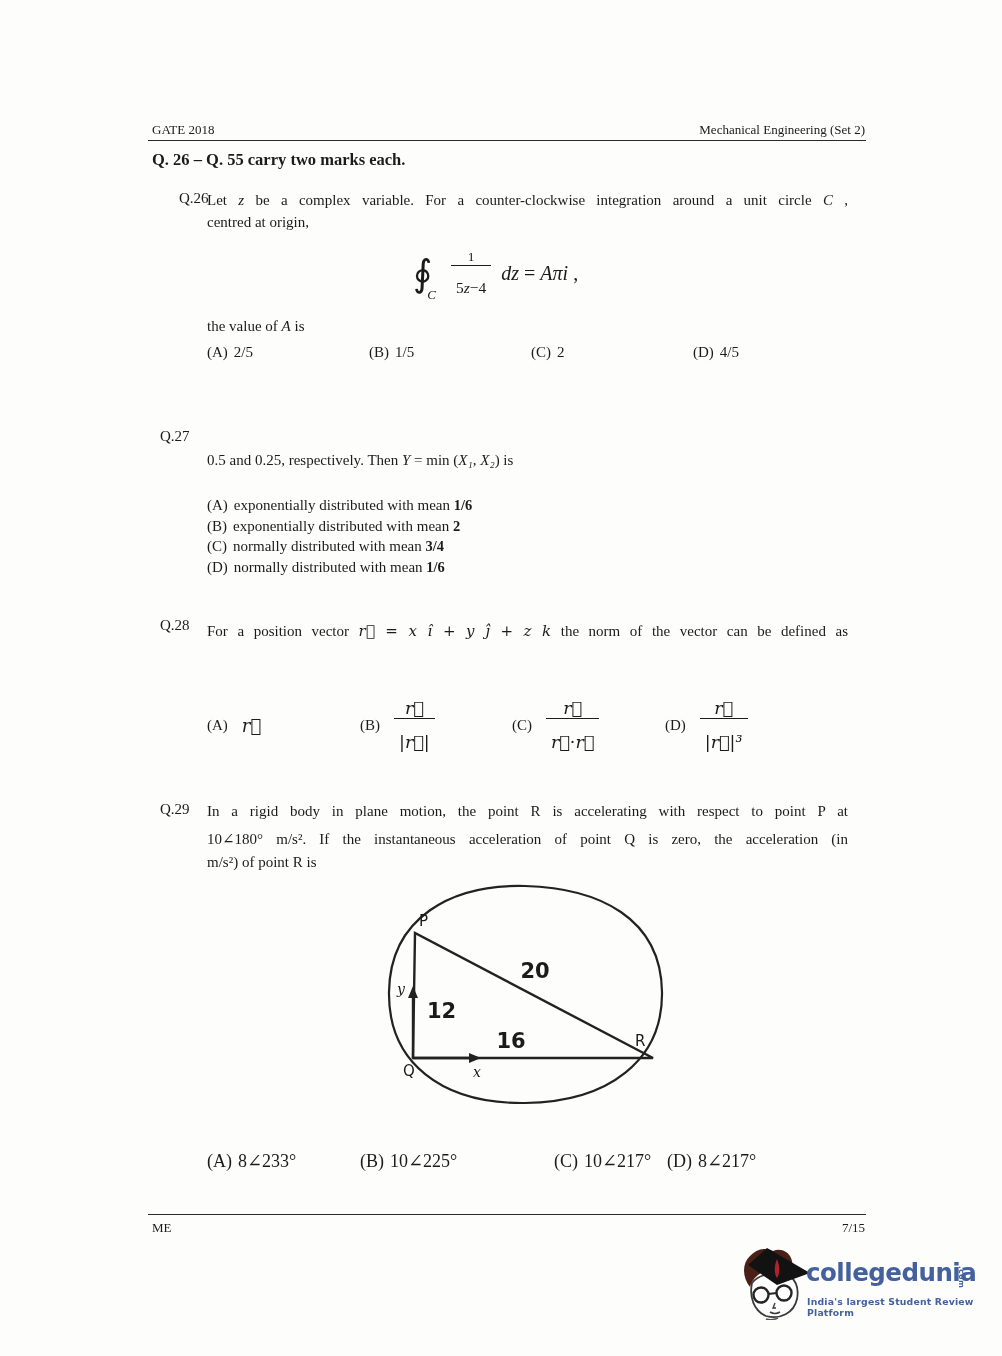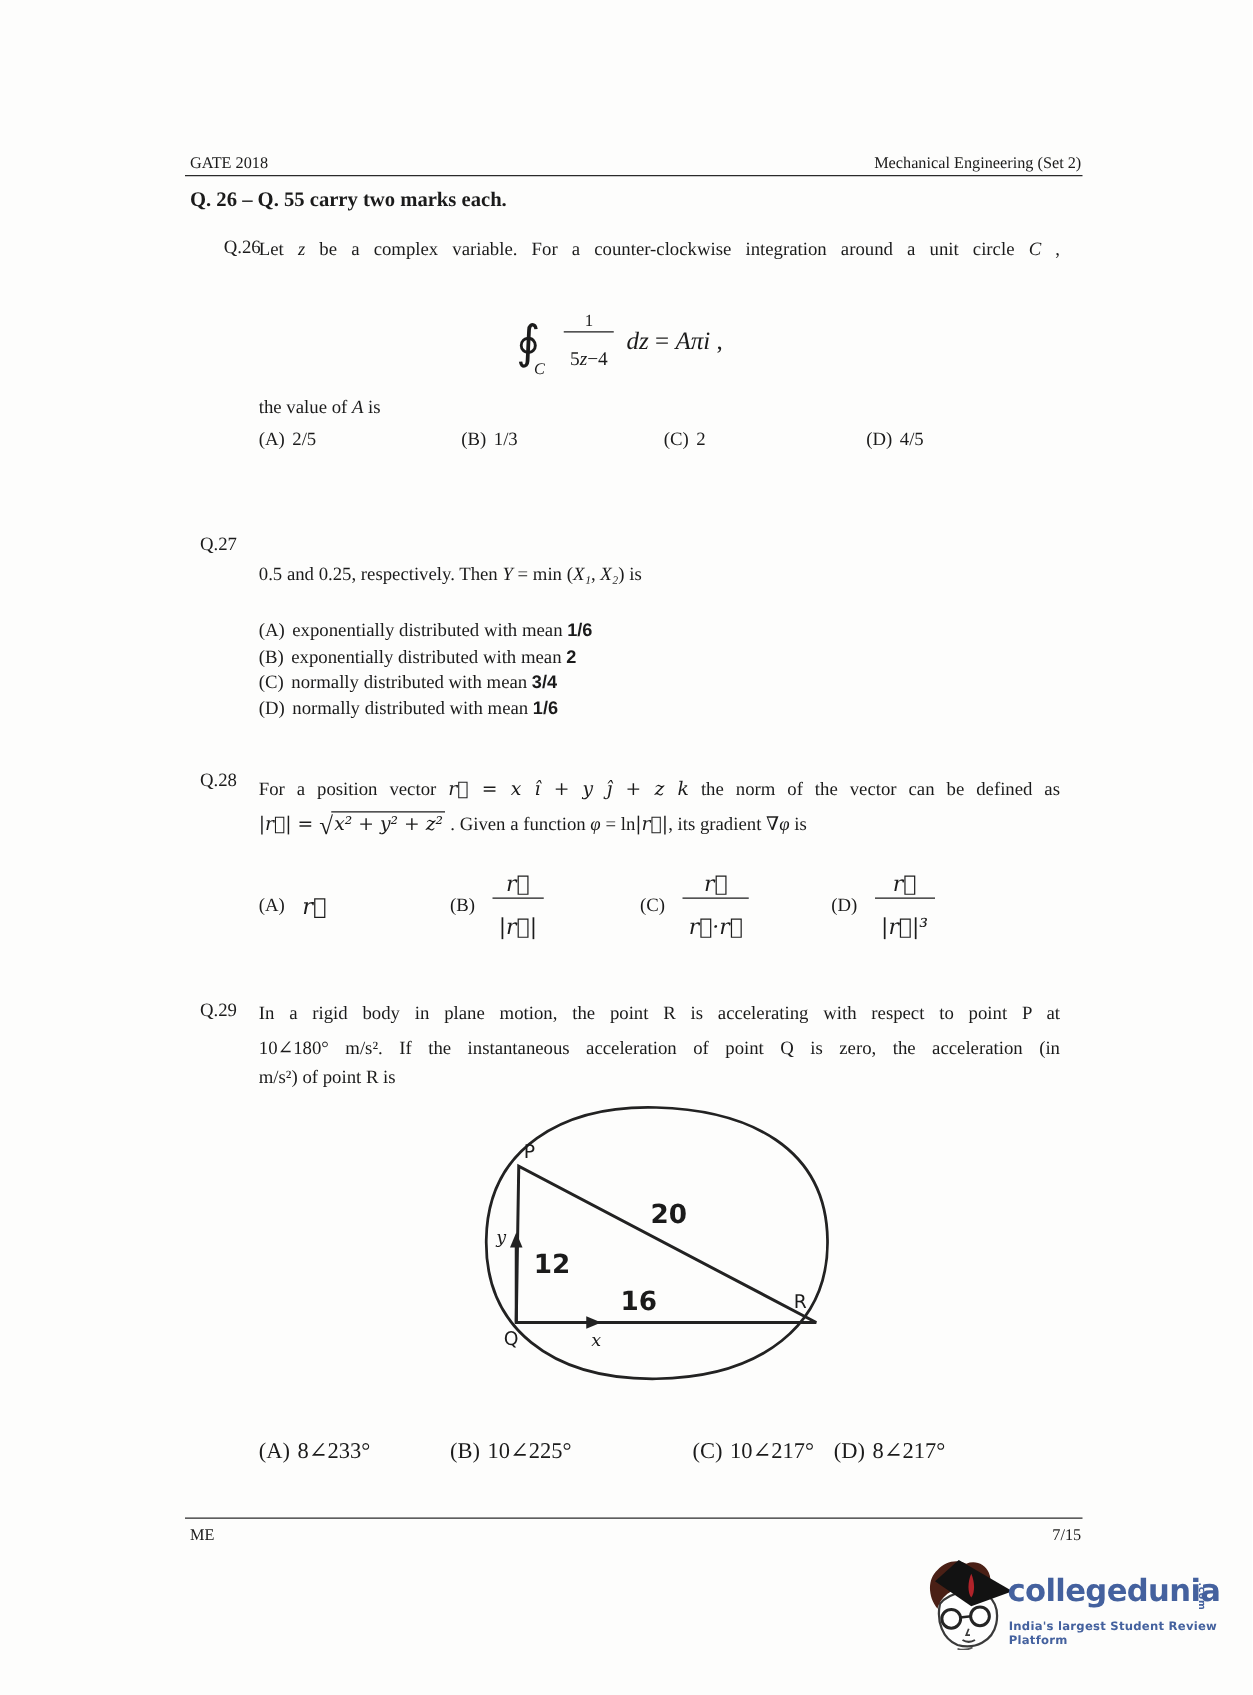--- a/index.html
+++ b/index.html
@@ -25,21 +25,21 @@
   .oint-sub{font-size:13px;font-style:italic;position:relative;top:13px;left:-5px;}
   .frac{display:inline-block;text-align:center;vertical-align:middle;}
   .fnum{display:block;padding:0 5px 1px;line-height:1.05;}
   .fden{display:block;border-top:1.6px solid #1b1b1b;padding:14px 5px 0;line-height:1.05;}
   .f26 .fnum{font-size:13.5px;}
   .f26 .fden{font-size:15.5px;}
   .rhs{font-size:20px;white-space:nowrap;}
   
   .optlist{left:207px;top:495px;font-size:15px;line-height:20.5px;}
   .optlist .olab{margin-right:6px;}
-  .mathnum{font-family:Liberation Sans, sans-serif;font-weight:600;font-size:14.5px;}
+  .mathnum{font-family:Liberation Serif, serif;font-weight:600;font-size:14.5px;}
   
   .sqrt-sym{font-size:20px;vertical-align:-3px;margin-right:-1px;}
   .rad{border-top:1.5px solid #1b1b1b;padding:0 2px;}
   .fracopt{display:flex;align-items:center;gap:8px;height:56px;}
   .f28 .fnum,.f28 .fden{font-size:17.5px;}
   
   .angopt{font-size:18px;}
   
   .brand{left:806px;top:1261px;font-family:"DejaVu Sans",sans-serif;font-weight:bold;
          color:#44619e;font-size:24.5px;letter-spacing:-0.5px;line-height:1;}
@@ -54,50 +54,50 @@
 <div class="page">
 
   <div class="abs hdr" style="left:152px;">GATE 2018</div>
   <div class="abs hdr" style="right:137px;">Mechanical Engineering (Set 2)</div>
   <div class="abs rule" style="left:148px;top:140px;width:718px;"></div>
 
   <div class="abs sec-head">Q. 26 – Q. 55 carry two marks each.</div>
 
   <div class="abs qlabel" style="top:190px;margin-left:19px;">Q.26</div>
   <div class="abs qline just" style="top:190px;"><span>Let </span><span class="it">z</span><span> be a complex variable. For a counter-clockwise integration around a unit circle </span><span class="it">C</span><span> ,</span></div>
+  <div class="abs qline" style="top:212px;">centred at origin,</div>
 
   <div class="abs formula">
     <span><span class="oint">∮</span><span class="oint-sub">C</span></span>
     <span class="frac f26">
         <span class="fnum">1</span>
         <span class="fden"><span>5</span><span class="it">z</span><span>−4</span></span>
       </span>
     <span class="rhs"><span class="it">dz</span>&nbsp;<span>=</span>&nbsp;<span class="it">Aπi</span><span> ,</span></span>
   </div>
 
   <div class="abs qline" style="top:316px;"><span>the value of </span><span class="it">A</span><span> is</span></div>
 
   <span class="opt" style="left:207px;top:344px;"><span class="olab">(A)</span><span>2/5</span></span>
-  <span class="opt" style="left:369px;top:344px;"><span class="olab">(B)</span><span>1/3</span></span>
+  <span class="opt" style="left:369px;top:344px;"><span class="olab">(B)</span><span>1/5</span></span>
   <span class="opt" style="left:531px;top:344px;"><span class="olab">(C)</span><span>2</span></span>
   <span class="opt" style="left:693px;top:344px;"><span class="olab">(D)</span><span>4/5</span></span>
 
   <div class="abs qlabel" style="top:428px;">Q.27</div>
   <div class="abs qline" style="top:450px;"><span>0.5 and 0.25, respectively. Then </span><span class="it">Y</span><span> = min (</span><span class="it">X₁</span><span>, </span><span class="it">X₂</span><span>) is</span></div>
 
   <div class="abs optlist">
     <div><span class="olab">(A)</span><span>exponentially distributed with mean </span><span class="mathnum">1/6</span></div>
     <div><span class="olab">(B)</span><span>exponentially distributed with mean </span><span class="mathnum">2</span></div>
     <div><span class="olab">(C)</span><span>normally distributed with mean </span><span class="mathnum">3/4</span></div>
     <div><span class="olab">(D)</span><span>normally distributed with mean </span><span class="mathnum">1/6</span></div>
   </div>
 
   <div class="abs qlabel" style="top:617px;">Q.28</div>
   <div class="abs qline just" style="top:621px;"><span>For a position vector </span><span class="math">r⃗ = x î + y ĵ + z k</span><span> the norm of the vector can be defined as</span></div>
-  <div class="abs qline" style="top:649px;"><span class="math">|r⃗| = </span><span class="sqrt-sym">√</span><span class="rad math">x² + y² + z²</span><span> . Given a function </span><span class="it">φ</span><span> = ln</span><span class="math">|r⃗|</span><span>, its gradient </span><span class="it">∇φ</span><span> is</span></div>
 
   <span class="opt fracopt" style="left:207px;top:697px;">
       <span class="olab">(A)</span>
       <span class="math" style="font-size:18px;">r⃗</span>
     </span>
   <span class="opt fracopt" style="left:360px;top:697px;">
       <span class="olab">(B)</span>
       <span class="frac f28 math">
         <span class="fnum">r⃗</span>
         <span class="fden">|r⃗|</span>

